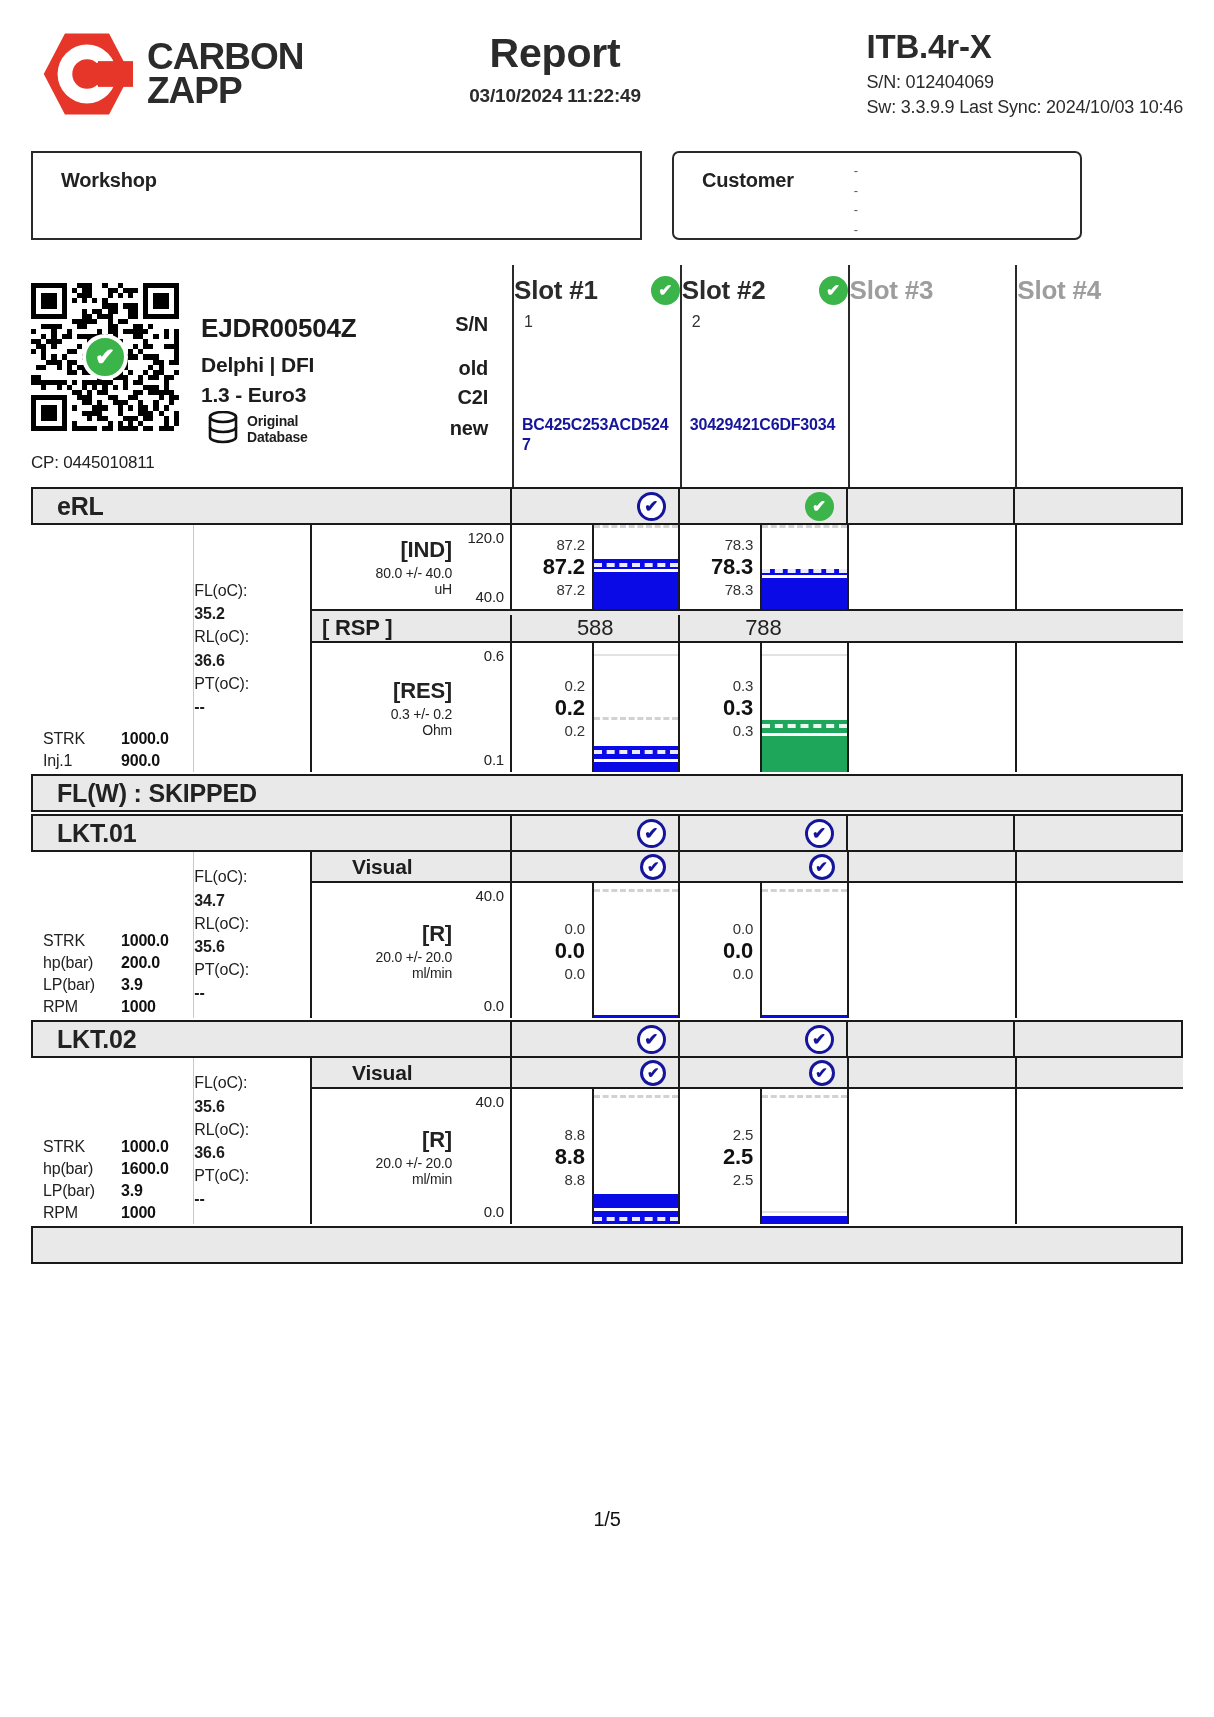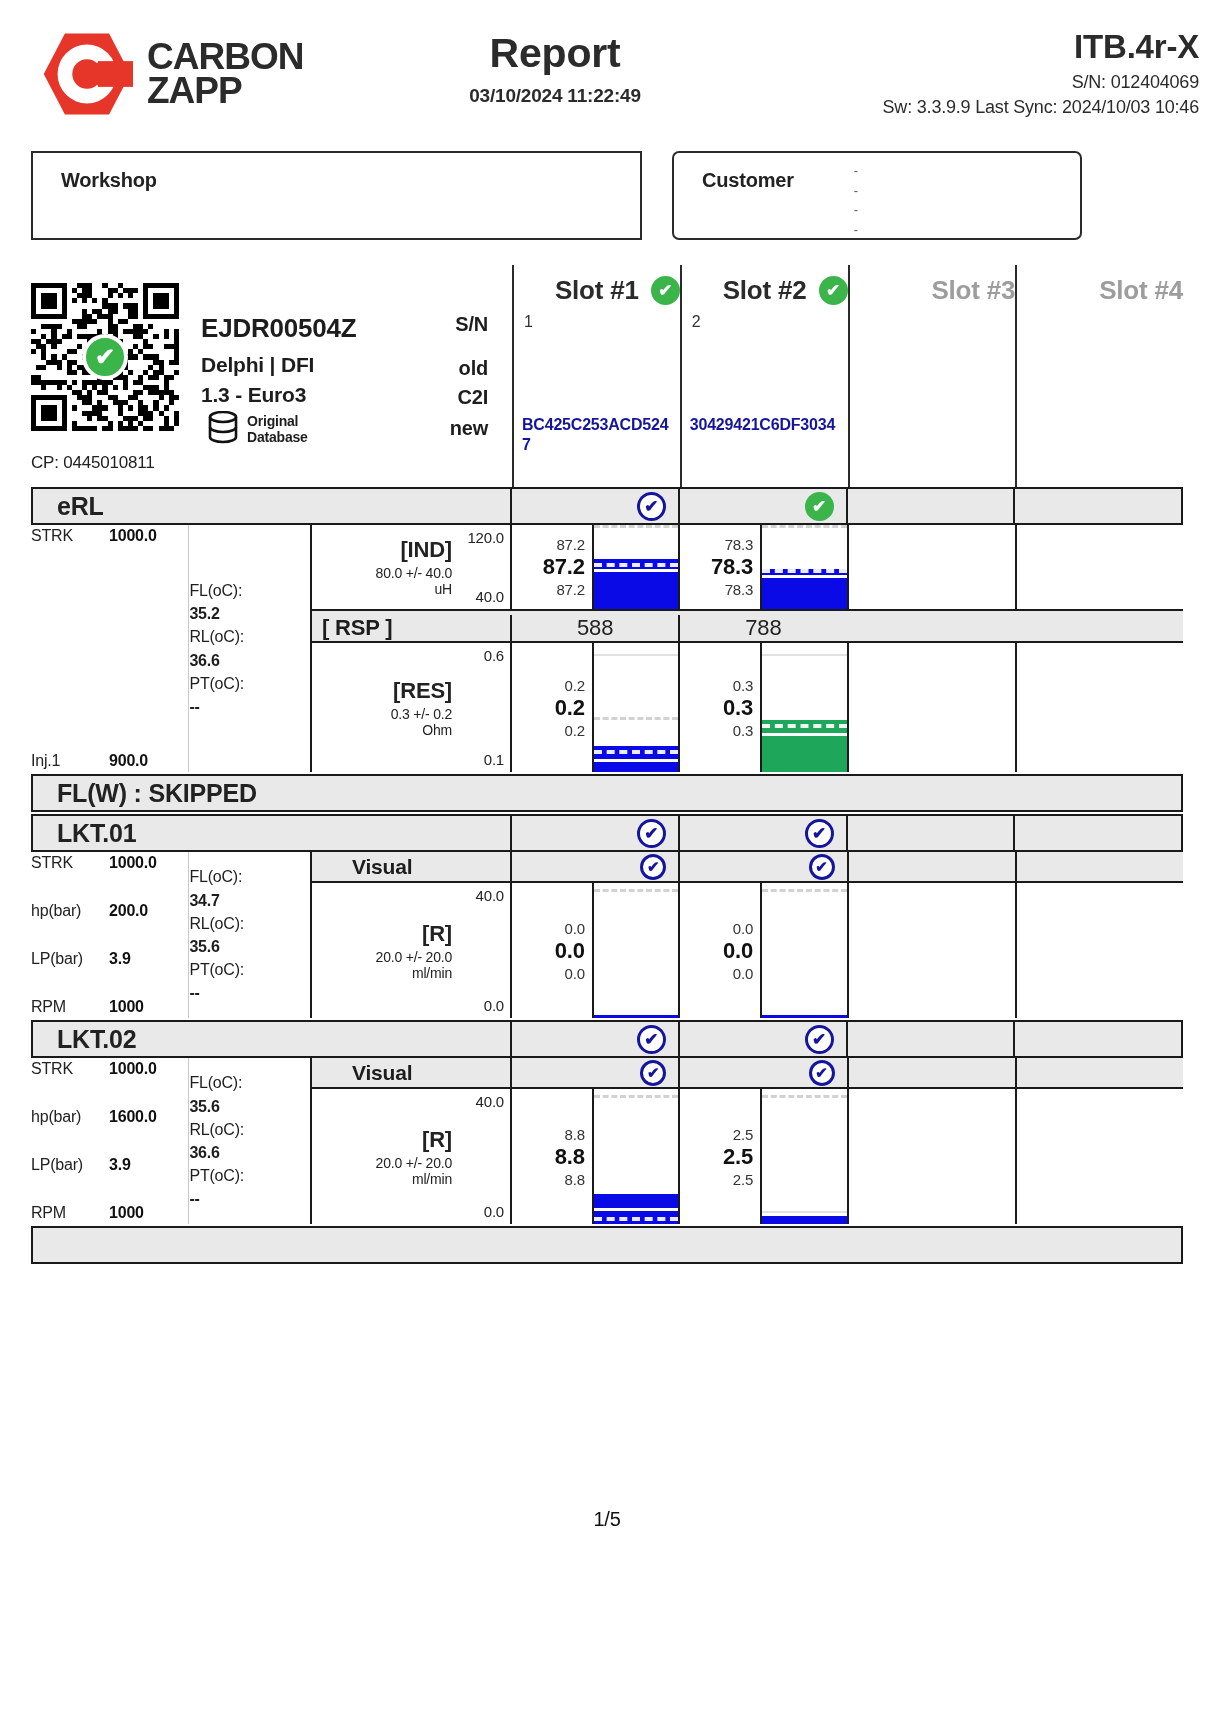--- a/index.html
+++ b/index.html
@@ -6,21 +6,21 @@
   .page{position:relative;width:1214px;height:1717px;background:#fff;overflow:hidden;
         font-family:"Liberation Sans",sans-serif;color:#1d1d1d;letter-spacing:-0.2px;}
 
   
   .top{position:absolute;top:0;left:0;width:100%;height:140px;}
   .brand{position:absolute;top:28px;left:41px;display:flex;align-items:center;gap:14px;}
   .brand-text{font-weight:bold;font-size:37px;line-height:.92;color:#2b2b2b;letter-spacing:-1px;}
   .report-block{position:absolute;top:30px;left:400px;width:310px;text-align:center;}
   .report-title{font-size:41px;font-weight:bold;color:#2b2b2b;}
   .report-dt{font-size:19px;font-weight:bold;margin-top:8px;color:#2b2b2b;}
-  .device-block{position:absolute;top:28px;right:15px;text-align:right;color:#2b2b2b;}
+  .device-block{position:absolute;top:28px;right:31px;color:#2b2b2b;}
   .device-name{font-size:33px;font-weight:bold;}
   .device-sn{font-size:18px;margin-top:6px;}
   .device-sync{font-size:18px;margin-top:4px;}
 
   
   .box{position:absolute;top:151px;border:2px solid #2a2a2a;background:#fff;box-sizing:border-box;}
   .box-workshop{left:31px;width:611px;height:89px;}
   .box-customer{left:672px;width:410px;height:89px;display:flex;border-radius:7px;}
   .box-label{font-size:20px;font-weight:bold;margin:16px 0 0 28px;color:#222;}
   .cust-lines{margin:10px 0 0 60px;display:flex;flex-direction:column;gap:4px;}
@@ -42,21 +42,21 @@
   .p-brand{position:absolute;left:0;top:88px;font-size:21px;font-weight:bold;white-space:nowrap;}
   .p-series{position:absolute;left:0;top:118px;font-size:21px;font-weight:bold;white-space:nowrap;}
   .db-badge{position:absolute;left:8px;top:146px;display:flex;align-items:center;gap:8px;}
   .db-badge .db-lines{font-size:14px;font-weight:bold;line-height:1.15;}
   .p-cp{position:absolute;left:0px;top:188px;font-size:17px;color:#222;white-space:nowrap;}
   .prod-keys{position:absolute;right:24px;top:0;width:60px;text-align:right;font-weight:bold;font-size:20px;}
   .prod-keys div{position:absolute;right:0;white-space:nowrap;}
   .k0{top:48px;} .k1{top:92px;} .k2{top:121px;} .k3{top:152px;}
 
   .slot-cell{position:relative;width:167.75px;height:100%;border-left:2px solid #2a2a2a;}
-  .slot-head{position:absolute;top:10px;left:0;width:100%;display:flex;align-items:center;justify-content:flex-end;gap:12px;}
+  .slot-head{position:absolute;top:10px;left:0;width:100%;display:flex;align-items:center;justify-content:space-between;gap:12px;}
   .slot-head-label{font-size:26px;font-weight:bold;color:#2b2b2b;white-space:nowrap;}
   .slot-cell[data-state="empty"] .slot-head-label{color:#9d9d9d;}
   .slot-sn{position:absolute;top:48px;left:10px;font-size:16px;color:#333;}
   .slot-code{position:absolute;top:150px;left:8px;right:6px;font-size:16px;font-weight:bold;color:#15159c;
              word-break:break-all;line-height:1.25;}
 
   
   .check{width:29px;height:29px;border-radius:50%;flex:none;display:flex;align-items:center;justify-content:center;
          font-size:17px;font-weight:bold;}
   .check[data-check="green"]{background:#3bb54a;color:#fff;}
@@ -65,21 +65,21 @@
   
   .secbar{display:flex;background:#e9e9e9;border:2px solid #1a1a1a;height:38px;margin-top:2px;}
   .secbar-label{width:477px;display:flex;align-items:center;padding-left:24px;
                 font-size:25px;font-weight:bold;color:#222;}
   .secbar-label.wide{flex:1;}
   .secbar .chk-cell{flex:1;border-left:2px solid #1a1a1a;display:flex;align-items:center;justify-content:flex-end;padding-right:12px;}
 
   
   .body{display:flex;}
   .left-merged{width:281px;display:flex;border-right:2px solid #1a1a1a;}
-  .params{width:159px;display:flex;flex-direction:column;justify-content:space-between;border-right:1px solid #c9c9c9;padding-left:0;}
+  .params{width:159px;display:flex;flex-direction:column;justify-content:flex-end;border-right:1px solid #c9c9c9;padding-left:0;margin-left:12px;}
   .params .prow{display:flex;font-size:16px;line-height:1.38;}
   .params .prow .pl{width:78px;color:#222;}
   .params .prow .pv{font-weight:bold;color:#111;}
   .temps{width:121px;display:flex;flex-direction:column;justify-content:center;padding-right:12px;}
   .temps .trow{display:flex;justify-content:space-between;font-size:16px;line-height:1.45;flex-direction:column;}
   .temps .trow .tv{font-weight:bold;}
   .rightstack{flex:1;display:flex;flex-direction:column;}
   .vrow{display:flex;}
   .vrow + .vrow{border-top:2px solid #1a1a1a;}
 

